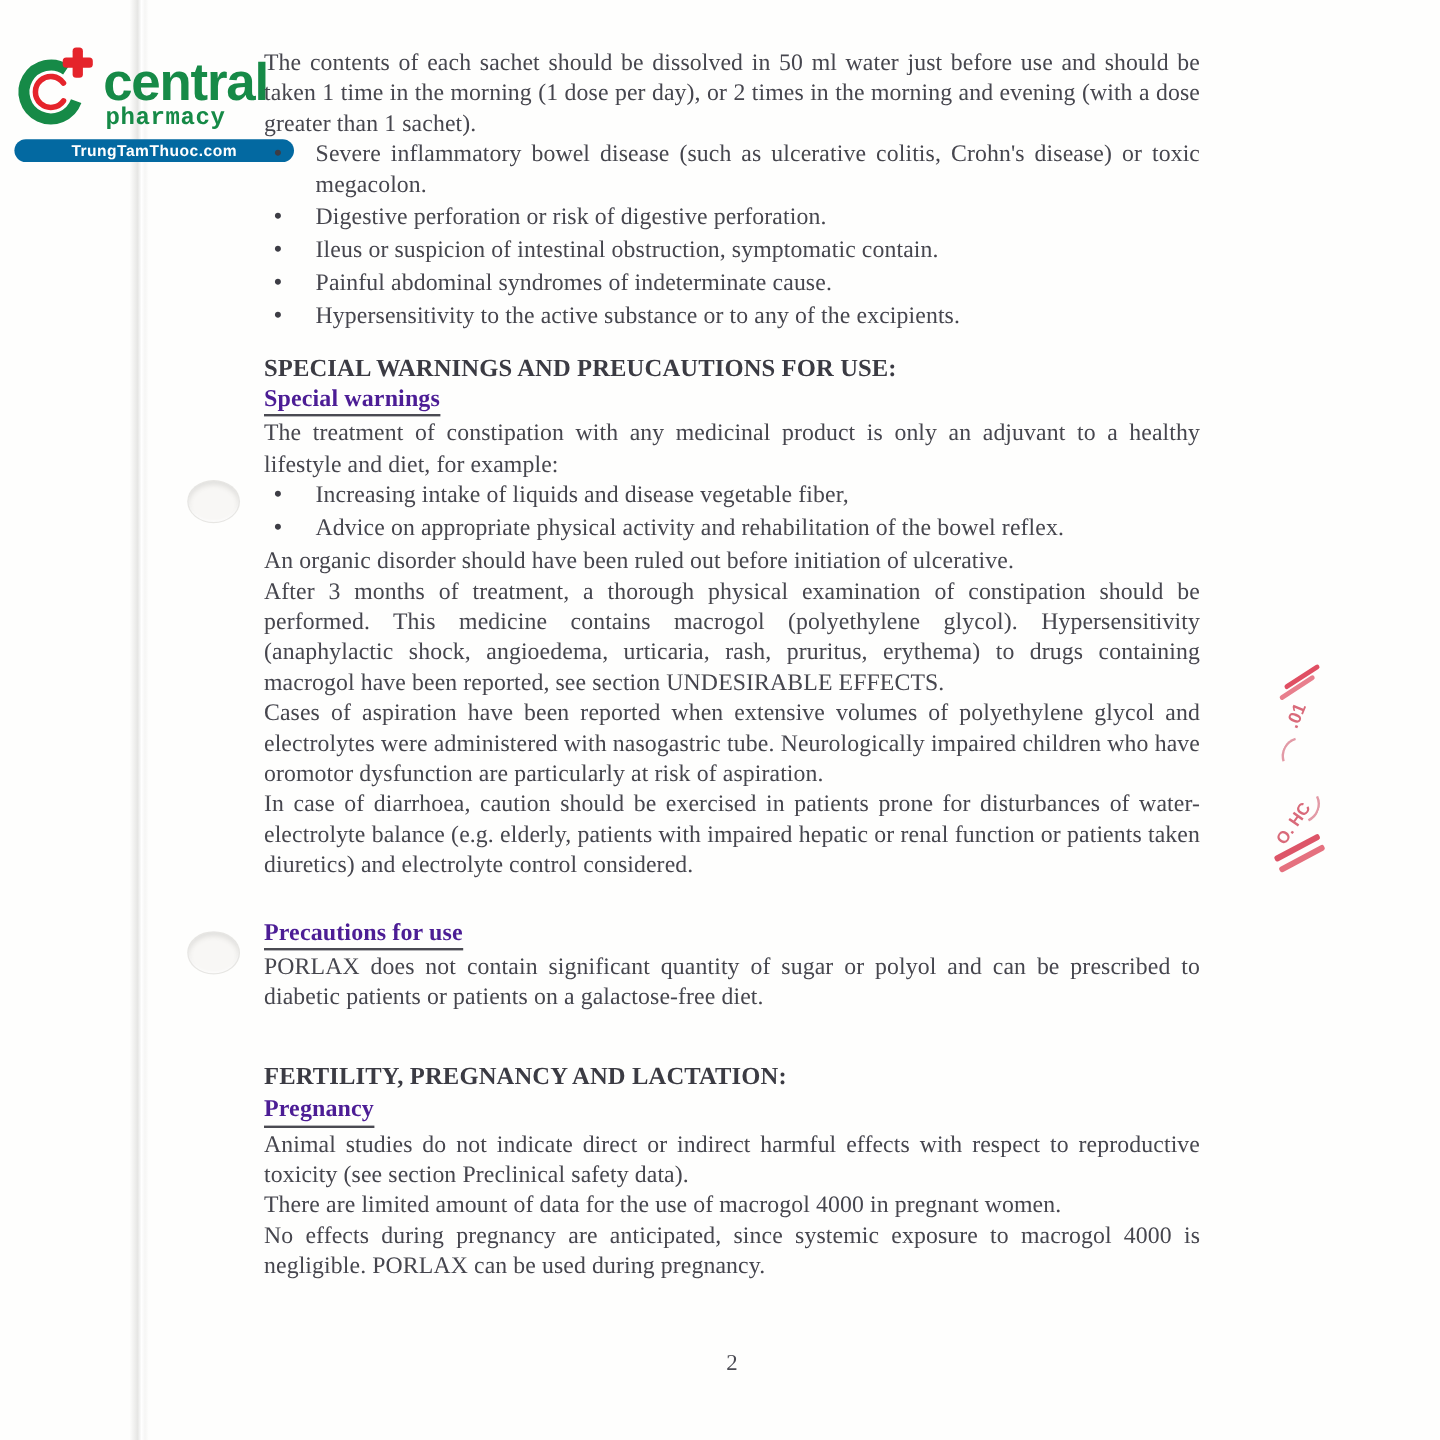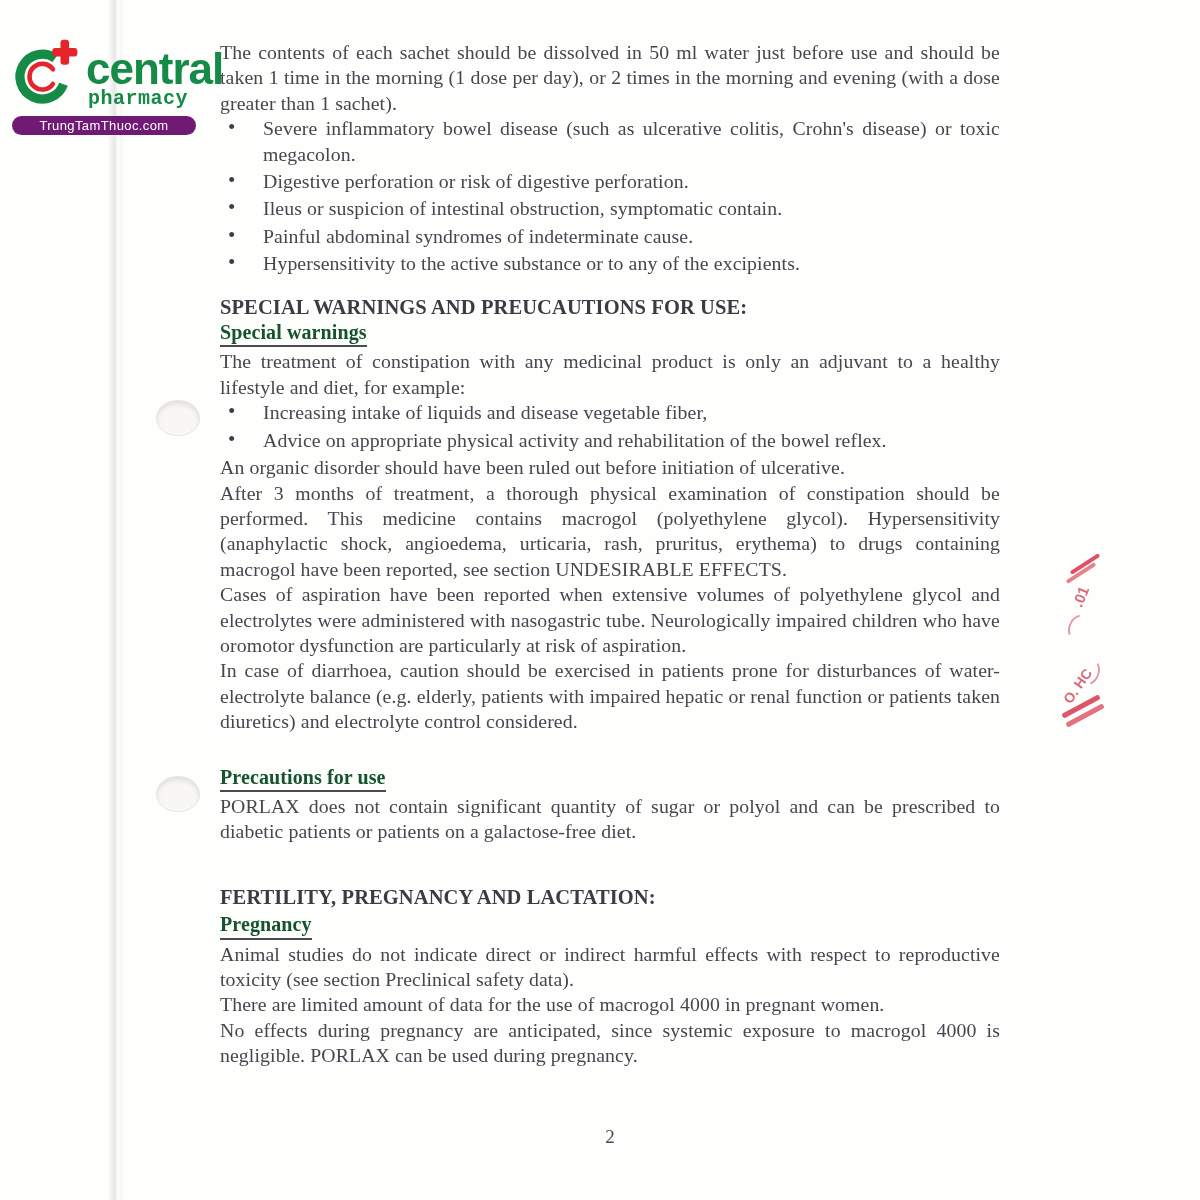--- a/index.html
+++ b/index.html
@@ -35,23 +35,23 @@
   .logo-textcol{margin-left:8px;margin-top:14px;}
   .logo-brand{
     font-family:"Liberation Sans", sans-serif;font-weight:bold;
     font-size:44px;line-height:38px;color:#168a47;letter-spacing:-1px;
   }
   .logo-sub{
     font-family:Liberation Mono, monospace;font-weight:bold;
     font-size:20px;line-height:22px;color:#168a47;letter-spacing:0.5px;margin-left:2px;
   }
   .logo-badge{
-    margin-top:4px;width:184px;height:19px;border-radius:10px;background:#701a75;
+    margin-top:4px;width:233px;height:19px;border-radius:10px;background:#0369a1;
     display:flex;align-items:center;justify-content:center;
-    font-family:"Liberation Sans", sans-serif;font-weight:normal;
+    font-family:"Liberation Sans", sans-serif;font-weight:bold;
     font-size:13px;color:#ffffff;letter-spacing:0.4px;
   }
 
   
   .stamp{position:absolute;pointer-events:none;}
   .stamp div,.stamp span{position:absolute;}
   .stamp-top{left:1062px;top:558px;width:46px;height:100px;}
   .stamp-bottom{left:1056px;top:652px;width:50px;height:84px;}
   .st-line{height:4px;border-radius:2px;background:#e05a6c;}
   .stamp-text{
@@ -68,21 +68,21 @@
     position:absolute;left:220px;top:40px;width:780px;
     font-size:19.8px;line-height:25.4px;color:#46464e;
     letter-spacing:0.1px;
   }
   .content p{margin:0;text-align:justify;}
   .heading{
     font-weight:bold;color:#3b3b43;font-size:20.5px;margin:0;
   }
   .hu-wrap{margin:0;}
   .hu{
-    display:inline-block;font-weight:bold;color:#14532d;font-size:20px;
+    display:inline-block;font-weight:bold;color:#4c1d95;font-size:20px;
     border-bottom:2px solid #4a4a52;padding-bottom:0px;
   }
   ul.bullets{list-style:none;margin:0;padding:0;}
   ul.bullets li{
     position:relative;padding-left:43px;margin:0 0 2px 0;text-align:justify;
   }
   ul.bullets li::before{
     content:"\2022";position:absolute;left:8px;top:-1px;font-size:21px;color:#3d3d45;
   }
 

